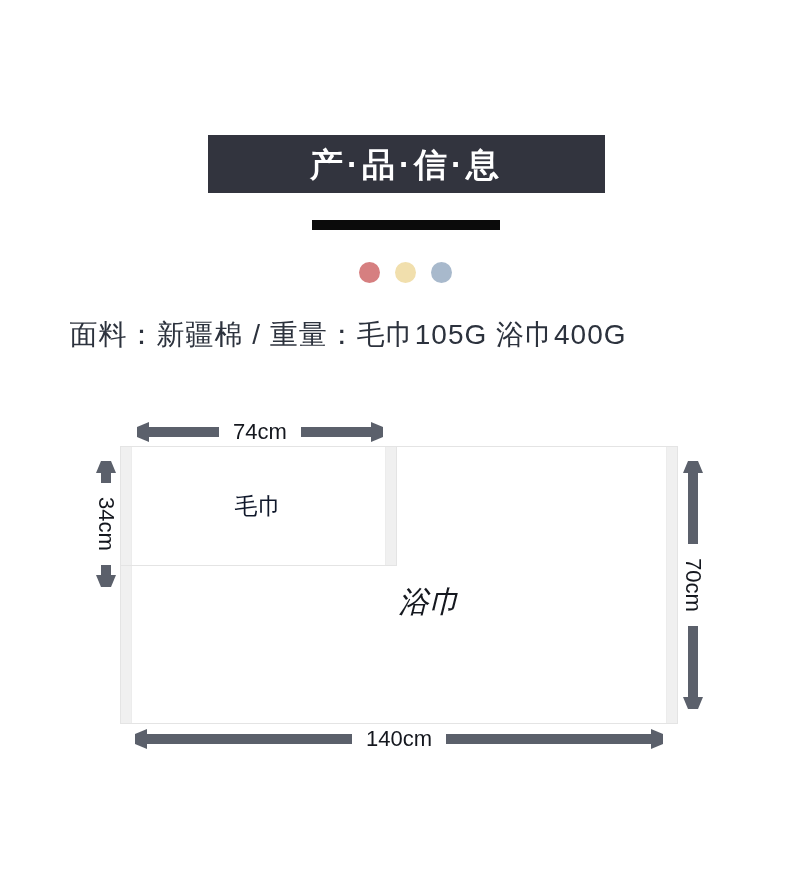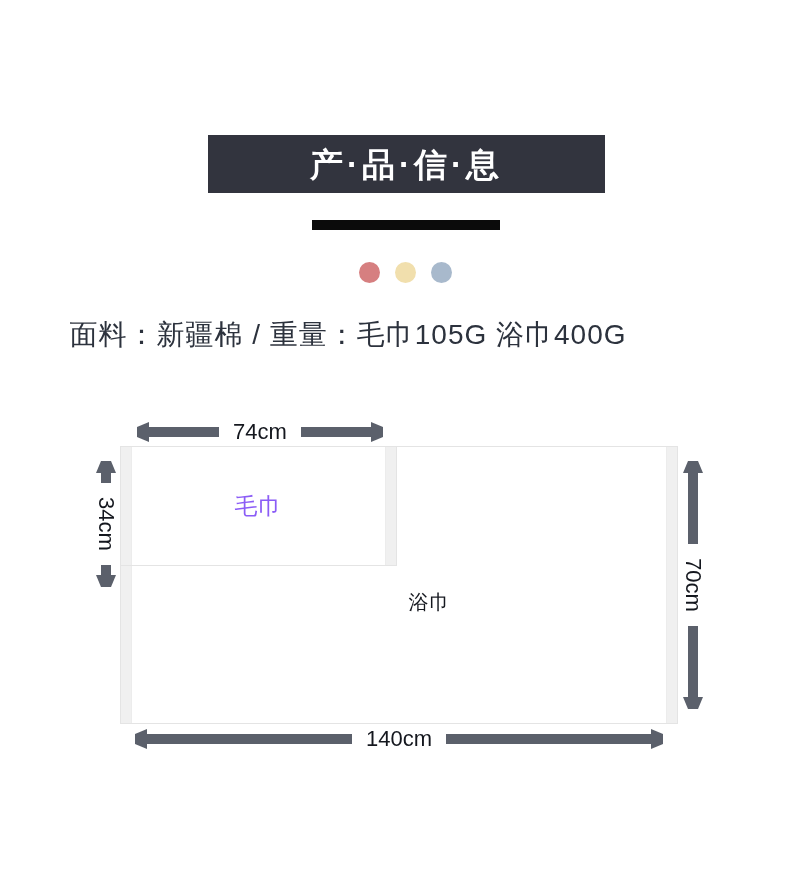--- a/index.html
+++ b/index.html
@@ -42,24 +42,24 @@
   .rect-bath { left:110px; top:28px; width:558px; height:278px; }
   .rect-towel {
     left:110px; top:28px; width:277px; height:120px;
     display:flex; align-items:center; justify-content:center;
   }
   .band {
     position:absolute; top:0; bottom:0; width:7px; background:#f0f0f0;
   }
   .band-left { left:0; border-right:1px solid #ececec; }
   .band-right { right:0; border-left:1px solid #ececec; }
-  .towel-label { font-size:23px; color:#8b5cf6; letter-spacing:1px; position:relative; }
+  .towel-label { font-size:23px; color:#0f172a; letter-spacing:1px; position:relative; }
   .bath-label {
     position:absolute; left:55.5%; top:56%; transform:translate(-50%,-50%);
-    font-size:20px; color:#15181f; letter-spacing:1px;
+    font-size:30px; color:#15181f; letter-spacing:1px;font-style:italic;
   }
   
   .h-arrow { position:absolute; display:flex; align-items:center; height:24px; }
   .h-arrow .line { flex:1; height:2px; background:#5b606b; }
   .ah { width:0; height:0; flex:0 0 auto; }
   .ah-l { border-top:5px solid transparent; border-bottom:5px solid transparent; border-right:12px solid #5b606b; }
   .ah-r { border-top:5px solid transparent; border-bottom:5px solid transparent; border-left:12px solid #5b606b; }
   .v-arrow { position:absolute; display:flex; flex-direction:column; align-items:center; width:22px; }
   .v-arrow .line { flex:1; width:2px; background:#5b606b; }
   .av-t { width:0; height:0; border-left:5px solid transparent; border-right:5px solid transparent; border-bottom:12px solid #5b606b; flex:0 0 auto; }

